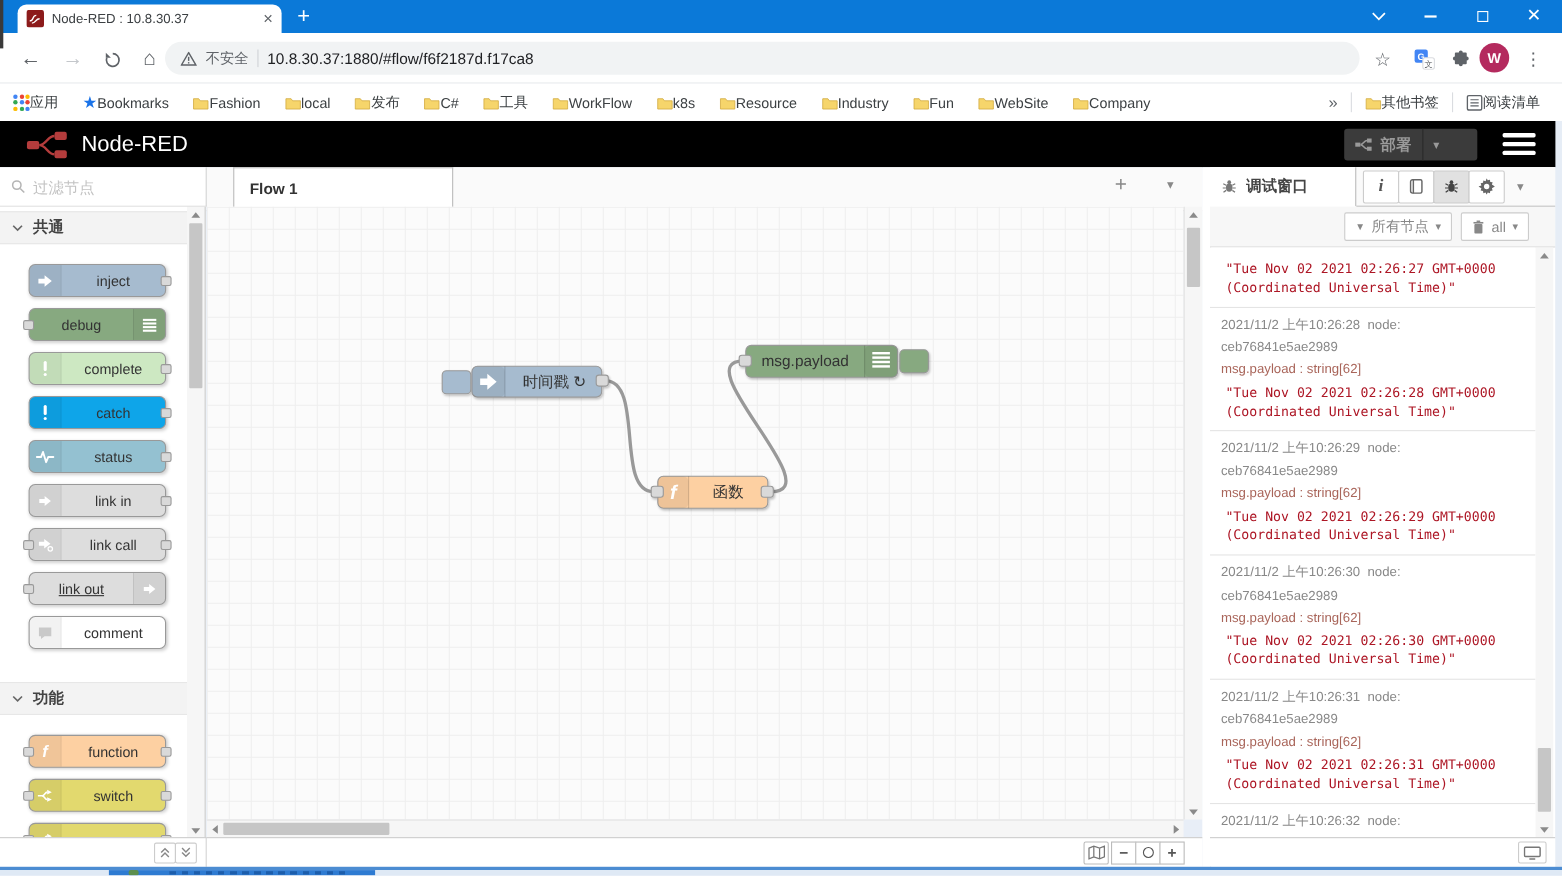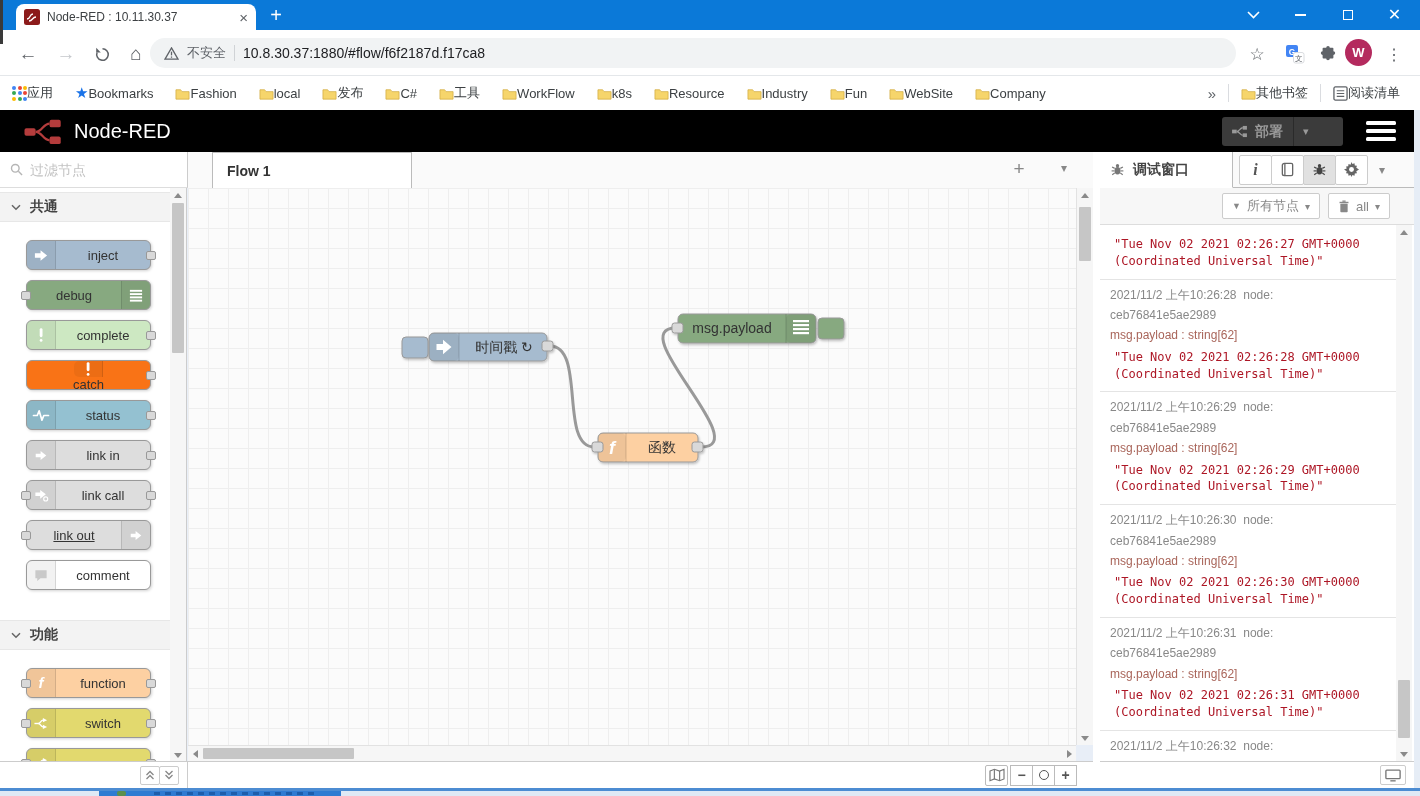--- a/index.html
+++ b/index.html
@@ -122,21 +122,21 @@
 
   <div class="abs titlebar"></div>
   <div class="abs left-sliver"></div>
   <div class="abs btab">
     <span style="display:flex">
       <svg width="16" height="16" viewBox="0 0 16 16">
           <rect width="16" height="16" rx="2.5" fill="#8c1b1b"></rect>
           <path d="M3 10c4 0 2-5 6-5M5 12c4 0 3-4 7-4" stroke="#fff" stroke-width="1.3" fill="none"></path>
         </svg>
     </span>
-    <span class="btab-title">Node-RED : 10.11.30.37</span>
+    <span class="btab-title">Node-RED : 10.8.30.37</span>
     <span class="btab-close">×</span>
   </div>
   <div class="abs newtab">+</div>
   <div class="abs wincontrols">
     <div>
       <svg width="13" height="8" viewBox="0 0 13 8">
           <path d="M1 1l5.5 5.5L12 1" stroke="#fff" stroke-width="1.6" fill="none"></path>
         </svg>
     </div>
     <div>
@@ -403,21 +403,21 @@
         <div class="pal-node" style="background: rgb(205, 232, 194);">
           <span class="pport r"></span>
           <span class="pal-icon l">
             <svg width="16" height="16" viewBox="0 0 16 16">
               <rect x="6.7" y="1.2" width="2.8" height="9" rx="1.4" fill="#fff"></rect>
               <rect x="6.7" y="12" width="2.8" height="2.8" rx="1.4" fill="#fff"></rect>
             </svg>
           </span>
           <span class="lab">complete</span>
         </div>
-        <div class="pal-node" style="background: #f97316; flex-direction: column;">
+        <div class="pal-node" style="background: #0ea5e9;">
           <span class="pport r"></span>
           <span class="pal-icon l">
             <svg width="16" height="16" viewBox="0 0 16 16">
               <rect x="6.7" y="1.2" width="2.8" height="9" rx="1.4" fill="#fff"></rect>
               <rect x="6.7" y="12" width="2.8" height="2.8" rx="1.4" fill="#fff"></rect>
             </svg>
           </span>
           <span class="lab">catch</span>
         </div>
         <div class="pal-node" style="background: rgb(148, 193, 209);">

